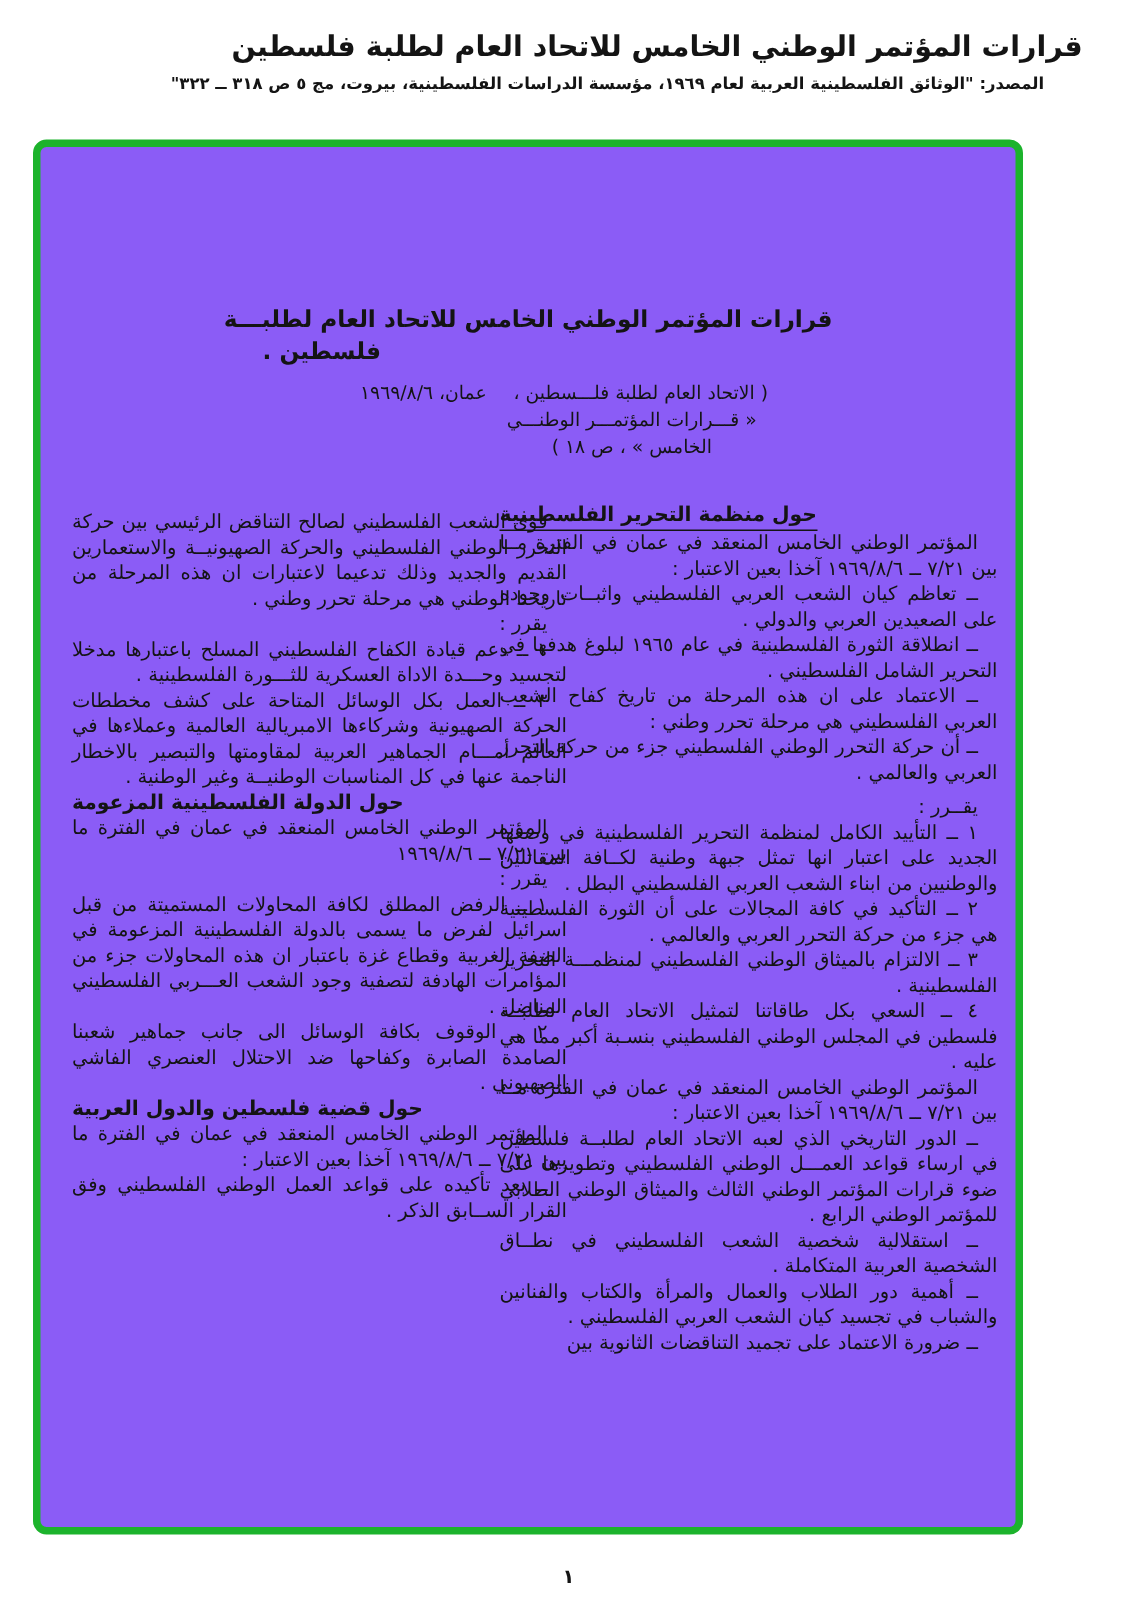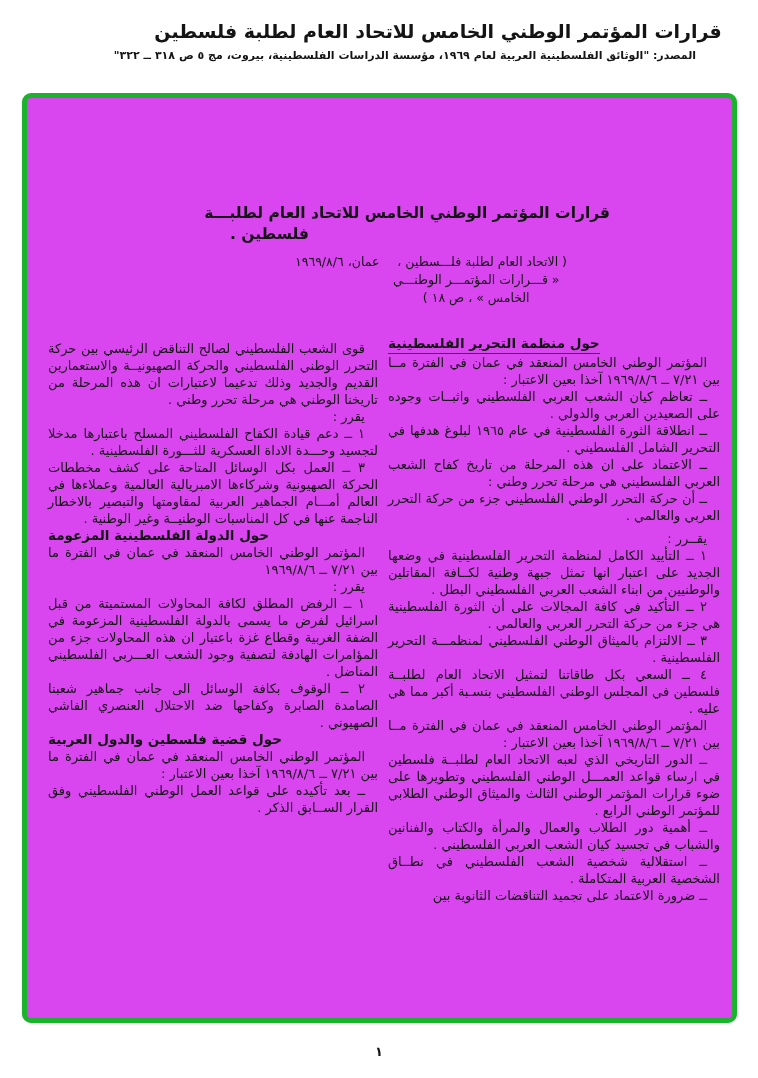--- a/index.html
+++ b/index.html
@@ -5,22 +5,22 @@
   * { margin:0; padding:0; box-sizing:border-box; }
   html,body { width:758px; height:1078px; background:#ffffff; overflow:hidden; }
   body { font-family:"DejaVu Sans", sans-serif; color:#141414; direction:rtl; position:relative; }
 
   
   .hdr { position:absolute; top:20px; left:0; width:758px; text-align:center; }
   .hdr-title { font-size:19px; font-weight:bold; margin-left:118px; letter-spacing:-0.2px; }
   .hdr-source { font-size:11px; font-weight:bold; margin-top:7px; margin-left:52px; letter-spacing:-0.2px; }
 
   
-  .frame { position:absolute; left:22px; top:93px; width:715px; height:930px;
-           border:5px solid #1CB32C; border-radius:9px; background:#d946ef; }
+  .frame { position:absolute; left:22px; top:93px; width:660px; height:930px;
+           border:5px solid #1CB32C; border-radius:9px; background:#8b5cf6; }
 
   
   .doc-title { position:absolute; top:105px; right:122px; width:380px; font-weight:bold; font-size:15.5px; line-height:21px; }
   .doc-title .t1 { white-space:nowrap; text-align:right; }
   .doc-title .t2 { text-align:left; }
 
   
   .cite-row { position:absolute; top:155px; right:165px; width:272px; font-size:12.5px; line-height:18px; display:flex; gap:6px; }
   .cite-block { flex:1 1 auto; }
   .cite-block .c1 { text-align:right; white-space:nowrap; }
@@ -72,22 +72,22 @@
     <p>ــ انطلاقة الثورة الفلسطينية في عام ١٩٦٥ لبلوغ هدفها في التحرير الشامل الفلسطيني .</p>
     <p>ــ الاعتماد على ان هذه المرحلة من تاريخ كفاح الشعب العربي الفلسطيني هي مرحلة تحرر وطني :</p>
     <p>ــ أن حركة التحرر الوطني الفلسطيني جزء من حركة التحرر العربي والعالمي .</p>
     <p class="mt6">يقــرر :</p>
     <p>١ ــ التأييد الكامل لمنظمة التحرير الفلسطينية في وضعها الجديد على اعتبار انها تمثل جبهة وطنية لكــافة المقاتلين والوطنيين من ابناء الشعب العربي الفلسطيني البطل .</p>
     <p>٢ ــ التأكيد في كافة المجالات على أن الثورة الفلسطينية هي جزء من حركة التحرر العربي والعالمي .</p>
     <p>٣ ــ الالتزام بالميثاق الوطني الفلسطيني لمنظمـــة التحرير الفلسطينية .</p>
     <p>٤ ــ السعي بكل طاقاتنا لتمثيل الاتحاد العام لطلبــة فلسطين في المجلس الوطني الفلسطيني بنسـبة أكبر مما هي عليه .</p>
     <p>المؤتمر الوطني الخامس المنعقد في عمان في الفترة مــا بين ٧/٢١ ــ ١٩٦٩/٨/٦ آخذا بعين الاعتبار :</p>
     <p>ــ الدور التاريخي الذي لعبه الاتحاد العام لطلبــة فلسطين في ارساء قواعد العمـــل الوطني الفلسطيني وتطويرها على ضوء قرارات المؤتمر الوطني الثالث والميثاق الوطني الطلابي للمؤتمر الوطني الرابع .</p>
+    <p>ــ استقلالية شخصية الشعب الفلسطيني في نطــاق الشخصية العربية المتكاملة .</p>
     <p>ــ أهمية دور الطلاب والعمال والمرأة والكتاب والفنانين والشباب في تجسيد كيان الشعب العربي الفلسطيني .</p>
-    <p>ــ استقلالية شخصية الشعب الفلسطيني في نطــاق الشخصية العربية المتكاملة .</p>
     <p>ــ ضرورة الاعتماد على تجميد التناقضات الثانوية بين</p>
   </div>
 
   <div class="col col-left">
     <p>قوى الشعب الفلسطيني لصالح التناقض الرئيسي بين حركة التحرر الوطني الفلسطيني والحركة الصهيونيــة والاستعمارين القديم والجديد وذلك تدعيما لاعتبارات ان هذه المرحلة من تاريخنا الوطني هي مرحلة تحرر وطني .</p>
     <p>يقرر :</p>
     <p>١ ــ دعم قيادة الكفاح الفلسطيني المسلح باعتبارها مدخلا لتجسيد وحـــدة الاداة العسكرية للثـــورة الفلسطينية .</p>
     <p>٣ ــ العمل بكل الوسائل المتاحة على كشف مخططات الحركة الصهيونية وشركاءها الامبريالية العالمية وعملاءها في العالم أمـــام الجماهير العربية لمقاومتها والتبصير بالاخطار الناجمة عنها في كل المناسبات الوطنيــة وغير الوطنية .</p>
     <div class="h-row"><span class="h">حول الدولة الفلسطينية المزعومة</span></div>
     <p>المؤتمر الوطني الخامس المنعقد في عمان في الفترة ما بين ٧/٢١ ــ ١٩٦٩/٨/٦</p>

